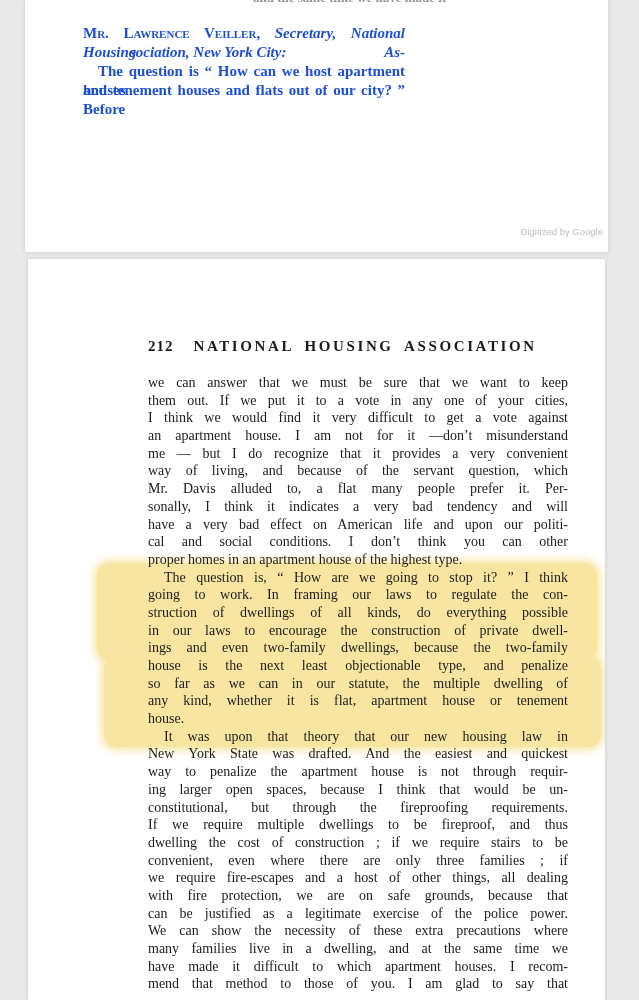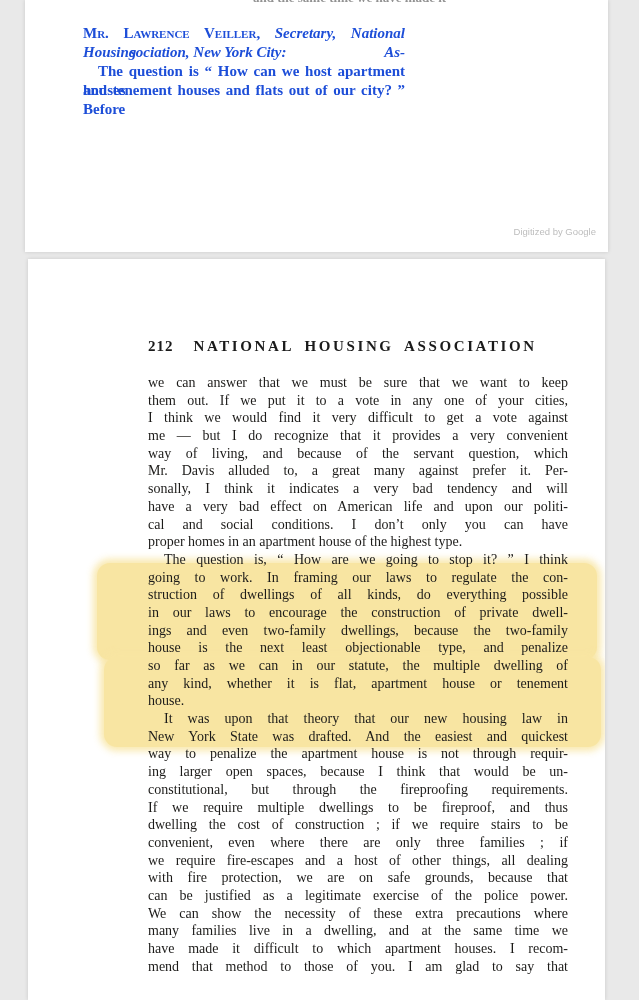--- a/index.html
+++ b/index.html
@@ -17,21 +17,21 @@
     font-weight:bold;font-size:13px;color:#3a3a3a;opacity:.55}
   .fragment span{display:block;margin-top:-10px;white-space:nowrap}
   #p1text{position:absolute;left:58px;top:24px;width:322px;color:#1d4ed8;
     font-weight:bold;font-size:15px}
   .p1line{height:19px;line-height:19px;text-align:justify;text-align-last:justify}
   .p1line.noj{text-align-last:left}
   .sc{font-variant:small-caps}
   .it{font-style:italic}
   #p1-heading-2{text-indent:47px}
   #p1-para-1{text-indent:15px}
-  .digitized{position:absolute;top:226px;right:12px;
+  .digitized{position:absolute;top:226px;right:5px;
     font-family:"Liberation Sans",sans-serif;font-size:9.5px;color:#bdbdbd}
 
   
   #p2header{position:absolute;left:120px;top:79px;width:440px;
     font-size:15px;font-weight:bold;color:#1b1b1b;white-space:nowrap}
   #p2-pagenum{letter-spacing:1px}
   #p2-runtitle{margin-left:20px;letter-spacing:2.6px;word-spacing:5px}
 
   #p2lines{position:absolute;left:120px;top:115px;width:420px;z-index:1}
   .line{height:17.7px;line-height:17.7px;font-size:14px;font-weight:normal;color:#1c1b19;
@@ -63,26 +63,27 @@
 <div class="page" id="page2">
   <div class="hl" id="hl1"></div>
   <div class="hl" id="hl2"></div>
   <div id="p2header">
     <span id="p2-pagenum">212</span><span id="p2-runtitle">NATIONAL HOUSING ASSOCIATION</span>
   </div>
   <div id="p2lines">
       <div class="line">we can answer that we must be sure that we want to keep</div>
       <div class="line">them out.  If we put it to a vote in any one of your cities,</div>
       <div class="line">I think we would find it very difficult to get a vote against</div>
+      <div class="line">an apartment house.  I am not for it —don’t misunderstand</div>
       <div class="line">me — but I do recognize that it provides a very convenient</div>
       <div class="line">way of living, and because of the servant question, which</div>
-      <div class="line">Mr. Davis alluded to, a great many against prefer it.  Per-</div>
+      <div class="line">Mr. Davis alluded to, a flat many people prefer it.  Per-</div>
       <div class="line">sonally, I think it indicates a very bad tendency and will</div>
       <div class="line">have a very bad effect on American life and upon our politi-</div>
-      <div class="line">cal and social conditions.  I don’t only you can have</div>
+      <div class="line">cal and social conditions.  I don’t think you can other</div>
       <div class="line end">proper homes in an apartment house of the highest type.</div>
       <div class="line ind">The question is, “ How are we going to stop it? ”  I think</div>
       <div class="line">going to work.  In framing our laws to regulate the con-</div>
       <div class="line">struction of dwellings of all kinds, do everything possible</div>
       <div class="line">in our laws to encourage the construction of private dwell-</div>
       <div class="line">ings and even two-family dwellings, because the two-family</div>
       <div class="line">house is the next least objectionable type, and penalize</div>
       <div class="line">so far as we can in our statute, the multiple dwelling of</div>
       <div class="line">any kind, whether it is flat, apartment house or tenement</div>
       <div class="line end">house.</div>

